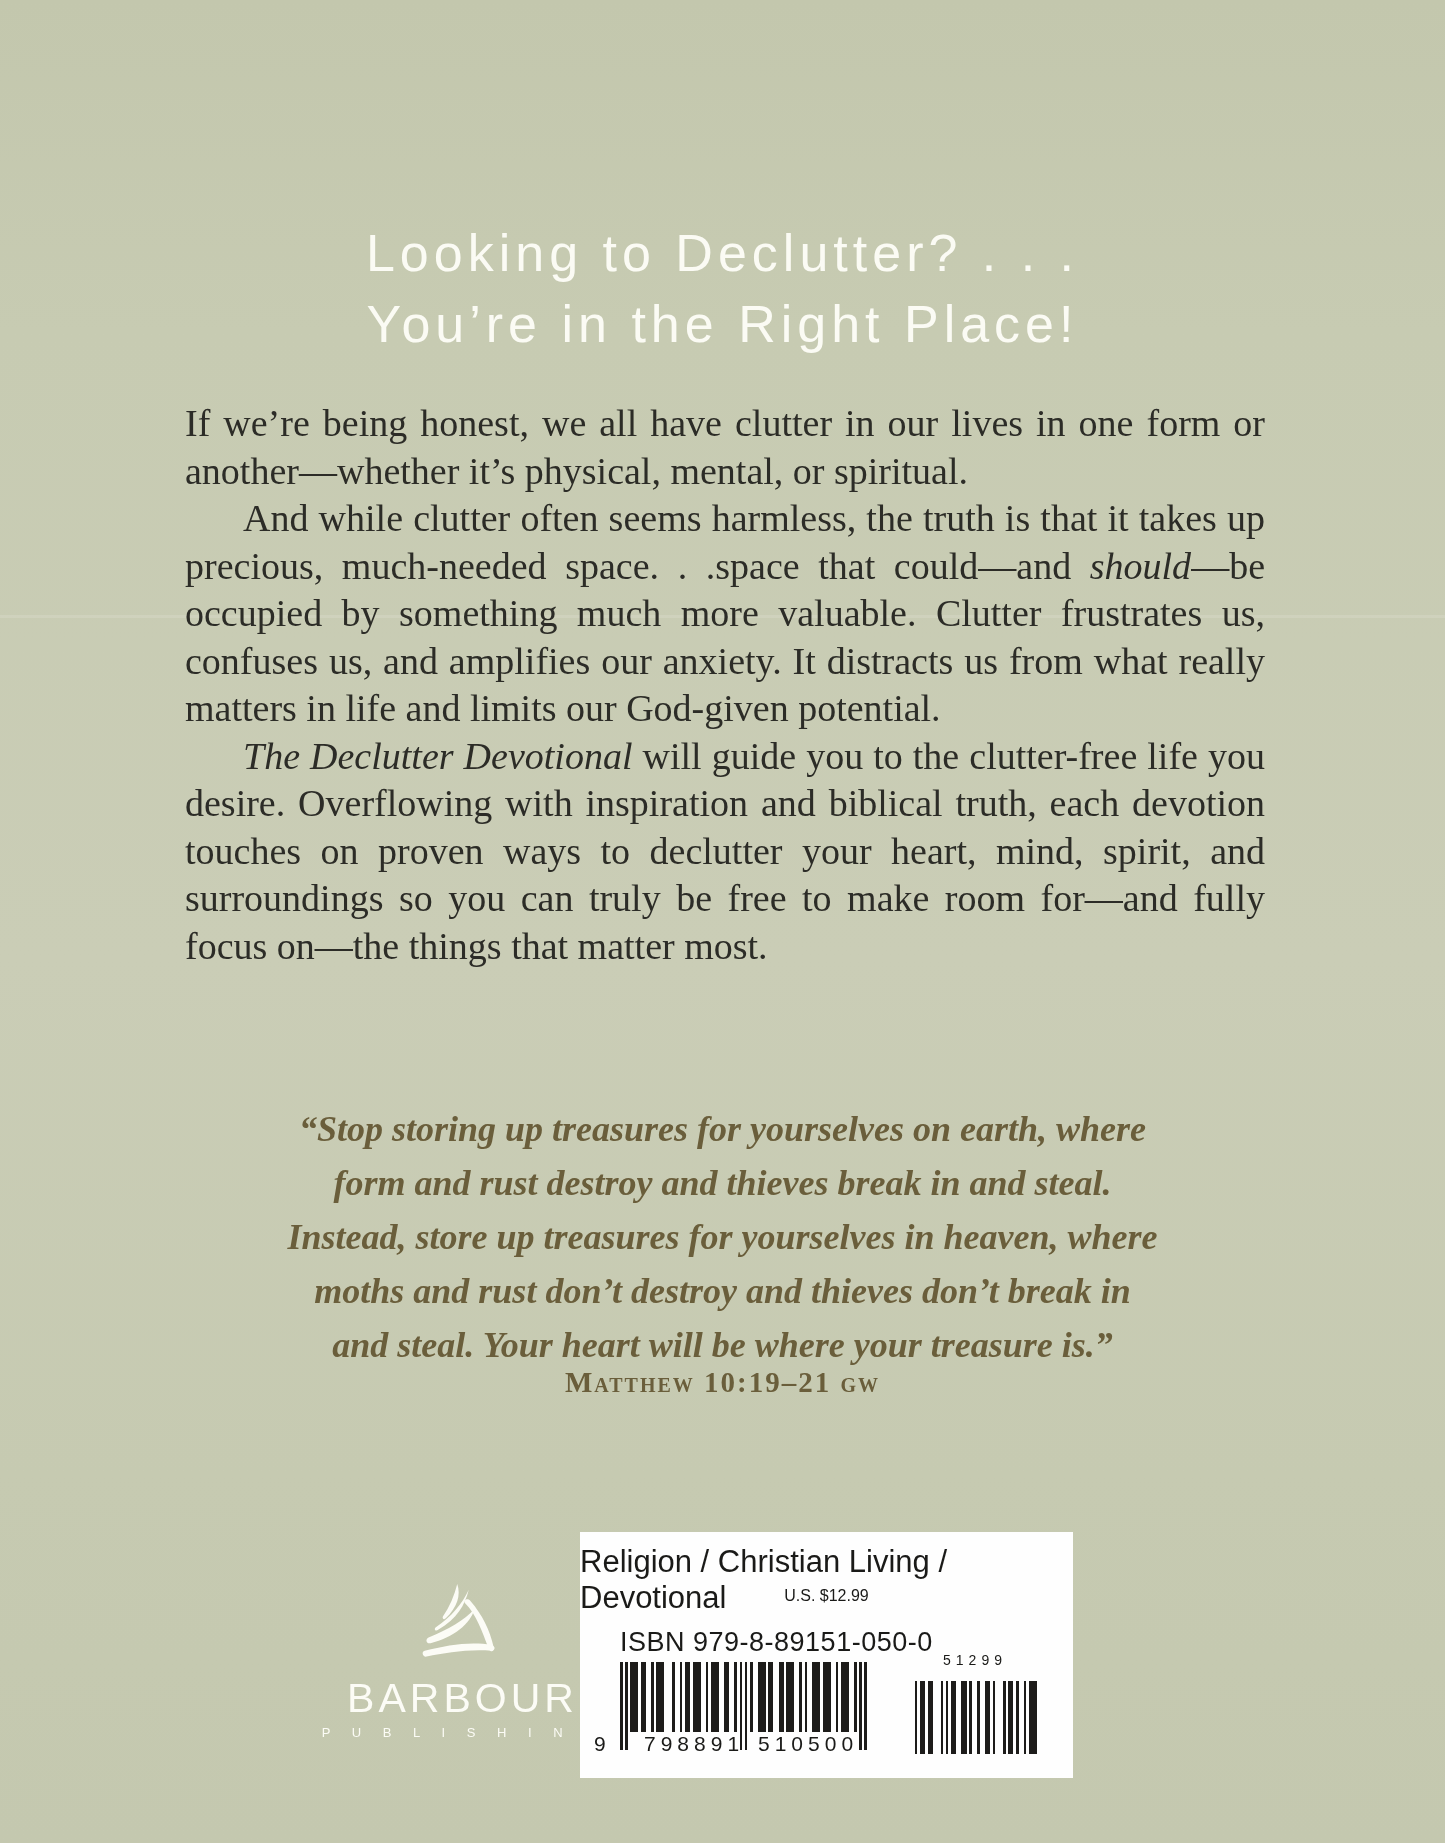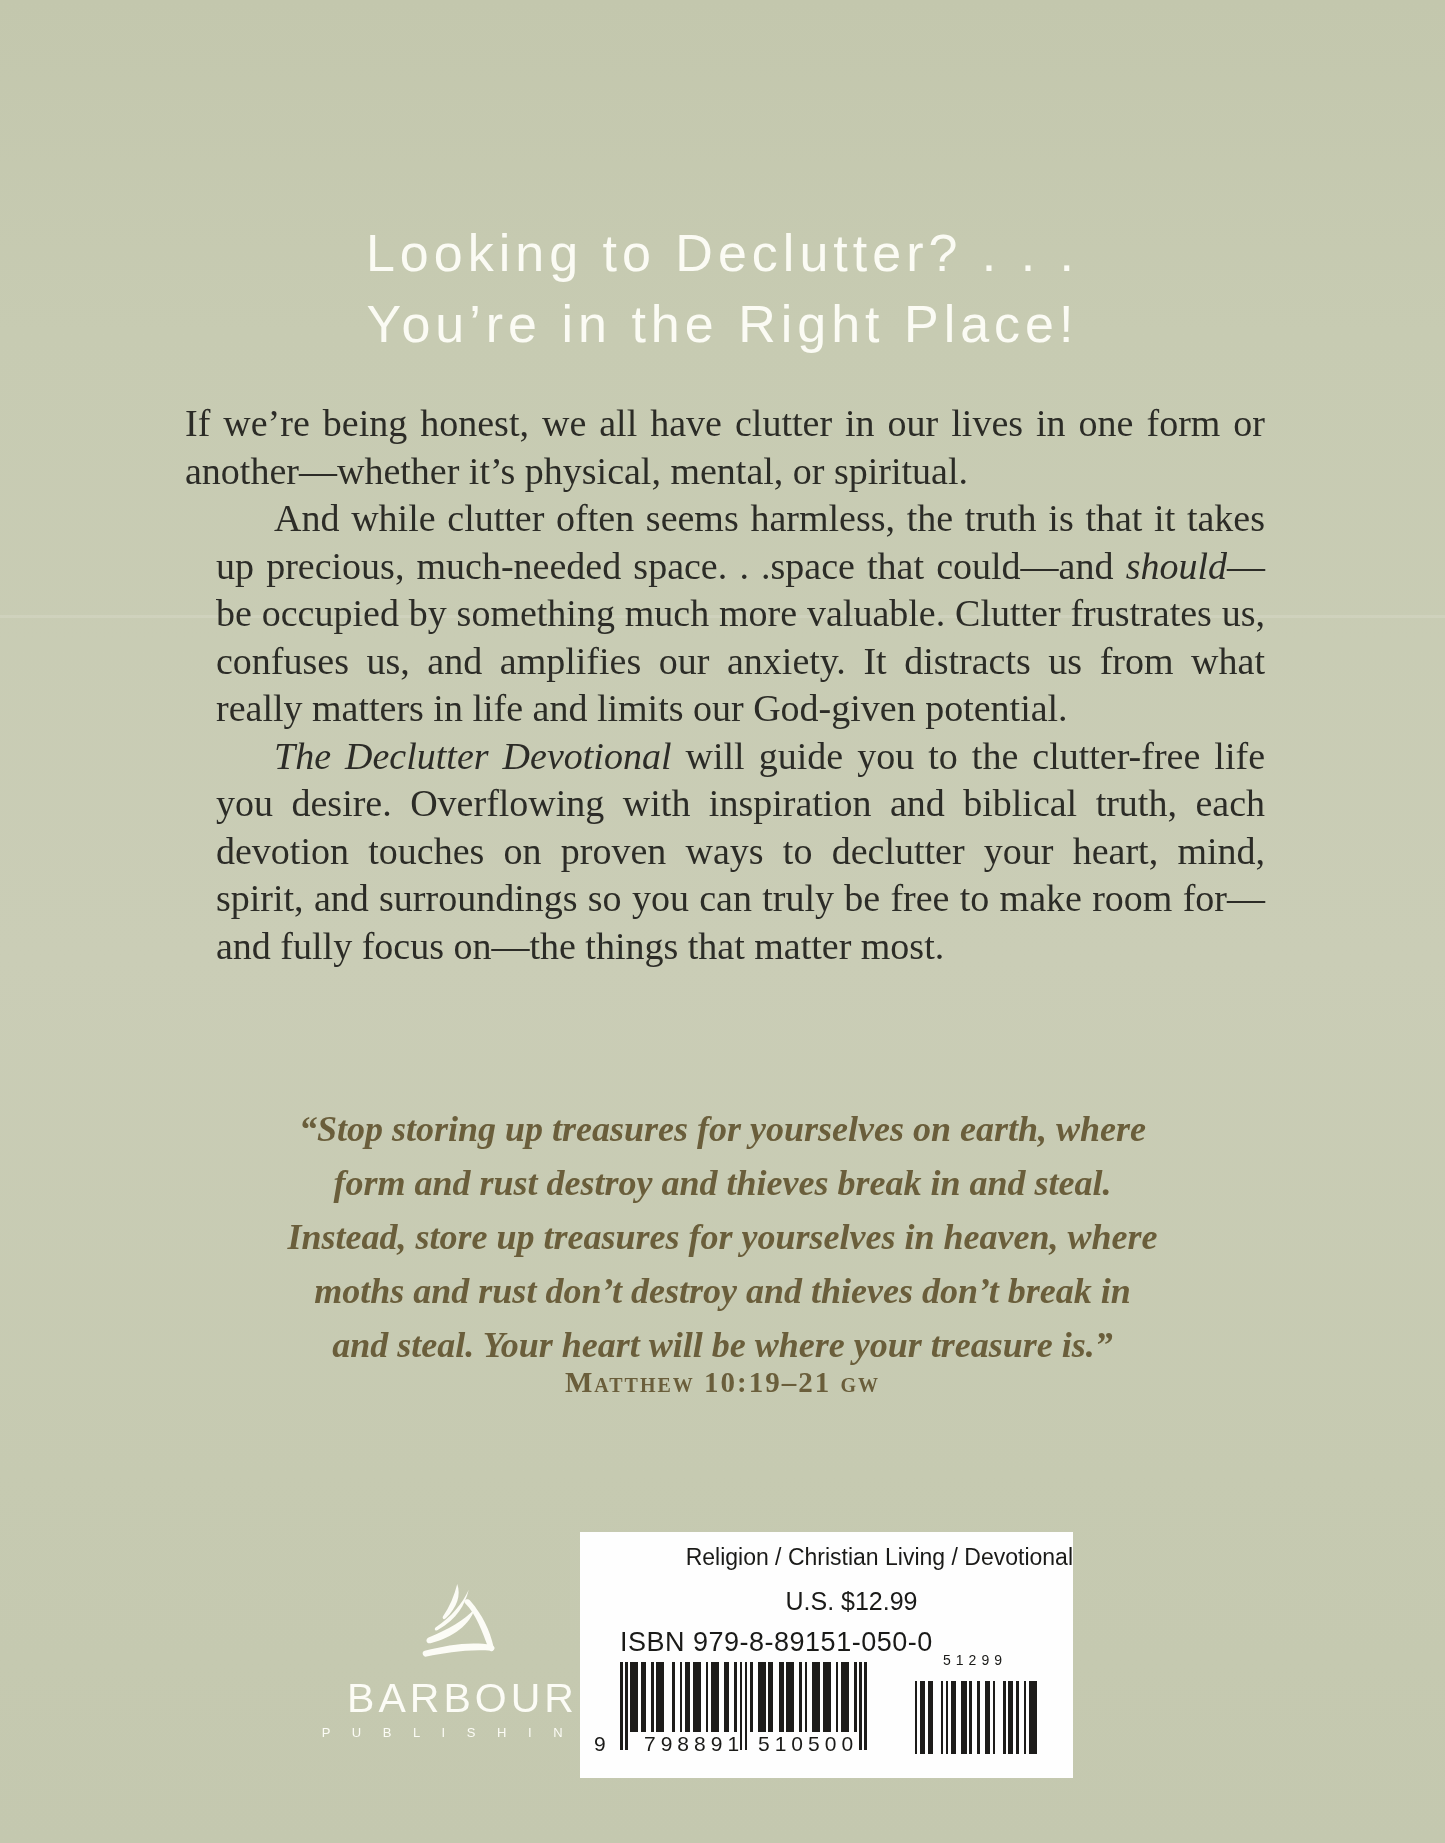--- a/index.html
+++ b/index.html
@@ -27,21 +27,21 @@
     line-height:71px;
   }
   
   .body-copy{
     position:absolute;left:185px;top:400px;width:1080px;
     color:#2c2c27;
     font-size:38px;line-height:47.5px;
     text-align:justify;
   }
   .body-copy p{margin:0;}
-  .body-copy p.indent{text-indent:58px;margin-left:31px;}
+  .body-copy p.indent{text-indent:58px;}
   .body-copy em{font-style:italic;}
   
   .quote{
     position:absolute;top:1102px;left:0;width:100%;
     text-align:center;
     color:#6a5e3b;
     font-style:italic;font-weight:700;
     font-size:36px;line-height:54px;
   }
   .attribution{
@@ -61,22 +61,22 @@
   .publisher svg{display:block;margin:0 auto 6px auto;}
   .pub-name{font-size:41px;font-weight:400;letter-spacing:4px;line-height:44px;}
   .pub-tag{font-size:13px;letter-spacing:9px;margin-top:5px;}
   
   .barcode-box{
     position:absolute;left:580px;top:1532px;width:493px;height:246px;
     background:#fefefe;
     font-family:"Liberation Sans",sans-serif;
     color:#1a1a18;
   }
-  .bisac{position:absolute;top:12px;left:0;width:100%;text-align:right;font-size:23px;}
-  .price{position:absolute;top:55px;left:0;width:100%;text-align:center;font-size:25px;padding-left:25px;}
+  .bisac{position:absolute;top:12px;left:0;width:100%;text-align:left;font-size:31px;}
+  .price{position:absolute;top:55px;left:0;width:100%;text-align:center;font-size:16px;}
   .isbn{position:absolute;top:95px;left:40px;font-size:27px;letter-spacing:0.5px;}
   [data-barcode]{position:absolute;}
   [data-barcode] i{position:absolute;top:0;background:#1d1c1a;display:block;}
   .ean-main{left:40px;top:130px;width:247px;height:92px;}
   .ean-digit{position:absolute;top:200px;font-size:21px;letter-spacing:5px;}
   .ean-digit.lead{left:14px;letter-spacing:0;}
   .ean-digit.g1{left:64px;}
   .ean-digit.g2{left:178px;}
   .supp-digits{position:absolute;top:120px;left:330px;width:130px;text-align:center;font-size:14px;letter-spacing:5px;}
   .ean-supp{left:332px;top:149px;width:125px;height:73px;}

